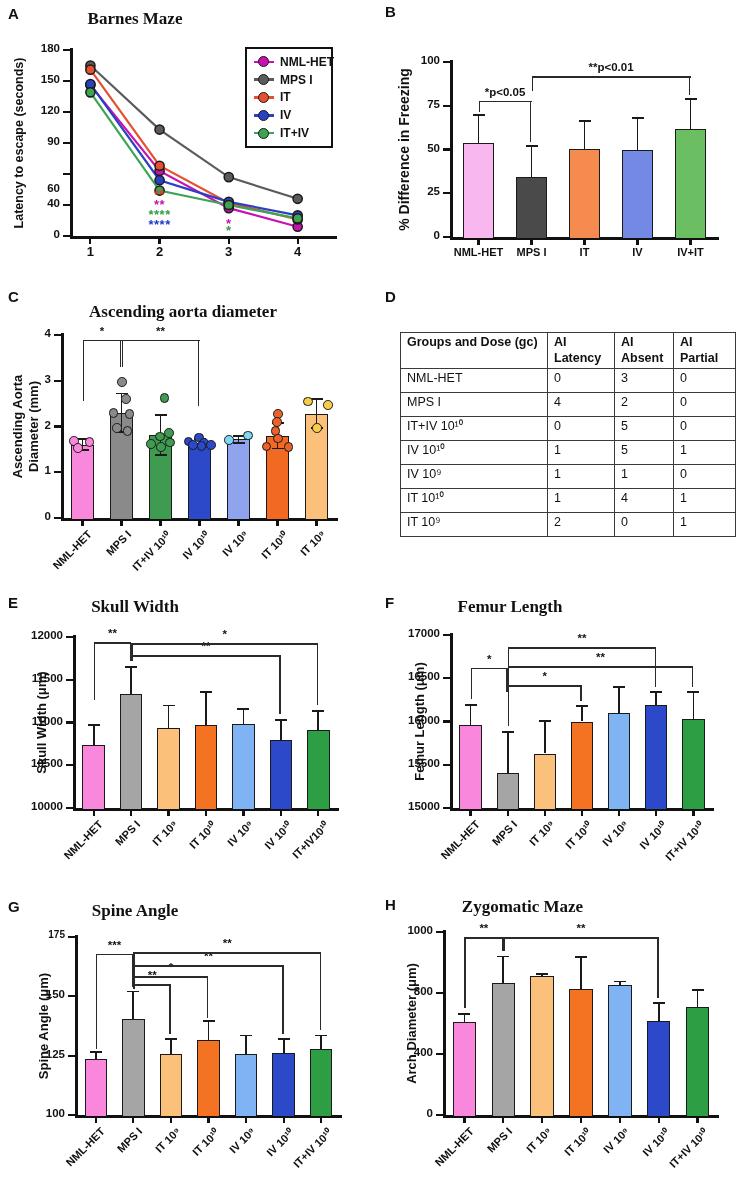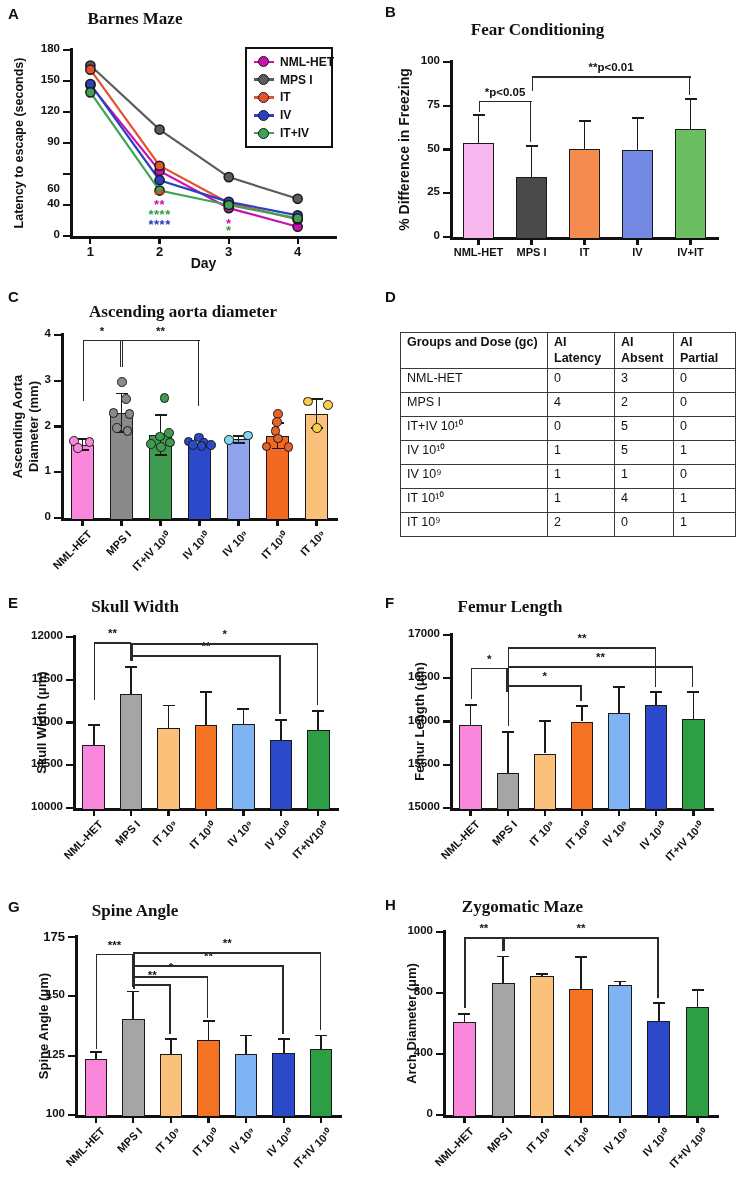--- a/index.html
+++ b/index.html
@@ -127,26 +127,24 @@
           <span class="legend-label">IV</span>
         </div>
         <div class="legend-item">
           <span class="legend-marker">
             <span class="legend-line" style="background: rgb(62, 163, 82);"></span>
             <span class="legend-dot" style="background: rgb(62, 163, 82);"></span>
           </span>
           <span class="legend-label">IT+IV</span>
         </div>
       </div>
-    <div class="xlab" style="left:72px;top:255px;width:263px">Day</div>
   </section>
 
   <section class="panel">
     <div class="pletter" style="left:385px;top:3px">B</div>
-    <div class="ptitle" style="left:440px;top:20px;width:195px">Fear Conditioning</div>
     <div class="ylab" style="left:396px;top:237px;width:175px;font-size:14px">% Difference in Freezing</div>
     <div class="plot" style="left:452px;top:62px;width:265px;height:175px">
         <div style="position: absolute; left: -2px; top: -2px; width: 2.5px; height: 179px; background: rgb(17, 17, 17);"></div>
         <div style="position: absolute; left: -2px; top: 175px; width: 269px; height: 2.5px; background: rgb(17, 17, 17);"></div>
         <div style="position: absolute; left: -9px; top: 173.9px; width: 7px; height: 2.2px; background: rgb(17, 17, 17);"></div>
         <div style="position: absolute; left: -60px; top: 167px; width: 48px; text-align: right; font-size: 11.5px; font-weight: bold; color: rgb(17, 17, 17);">0</div>
         <div style="position: absolute; left: -9px; top: 130.15px; width: 7px; height: 2.2px; background: rgb(17, 17, 17);"></div>
         <div style="position: absolute; left: -60px; top: 123.25px; width: 48px; text-align: right; font-size: 11.5px; font-weight: bold; color: rgb(17, 17, 17);">25</div>
         <div style="position: absolute; left: -9px; top: 86.4px; width: 7px; height: 2.2px; background: rgb(17, 17, 17);"></div>
         <div style="position: absolute; left: -60px; top: 79.5px; width: 48px; text-align: right; font-size: 11.5px; font-weight: bold; color: rgb(17, 17, 17);">50</div>
@@ -504,21 +502,21 @@
     <div class="plot" style="left:77px;top:937px;width:263px;height:178px">
         <div style="position: absolute; left: -2px; top: -2px; width: 2.5px; height: 182px; background: rgb(17, 17, 17);"></div>
         <div style="position: absolute; left: -2px; top: 178px; width: 267px; height: 2.5px; background: rgb(17, 17, 17);"></div>
         <div style="position: absolute; left: -9px; top: 176.9px; width: 7px; height: 2.2px; background: rgb(17, 17, 17);"></div>
         <div style="position: absolute; left: -60px; top: 170px; width: 48px; text-align: right; font-size: 11.5px; font-weight: bold; color: rgb(17, 17, 17);">100</div>
         <div style="position: absolute; left: -9px; top: 117.567px; width: 7px; height: 2.2px; background: rgb(17, 17, 17);"></div>
         <div style="position: absolute; left: -60px; top: 110.667px; width: 48px; text-align: right; font-size: 11.5px; font-weight: bold; color: rgb(17, 17, 17);">125</div>
         <div style="position: absolute; left: -9px; top: 58.2333px; width: 7px; height: 2.2px; background: rgb(17, 17, 17);"></div>
         <div style="position: absolute; left: -60px; top: 51.3333px; width: 48px; text-align: right; font-size: 11.5px; font-weight: bold; color: rgb(17, 17, 17);">150</div>
         <div style="position: absolute; left: -9px; top: -1.1px; width: 7px; height: 2.2px; background: rgb(17, 17, 17);"></div>
-        <div style="position: absolute; left: -60px; top: -8px; width: 48px; text-align: right; font-size: 13px; font-weight: bold; color: rgb(17, 17, 17);">175</div>
+        <div style="position: absolute; left: -60px; top: -8px; width: 48px; text-align: right; font-size: 10px; font-weight: bold; color: rgb(17, 17, 17);">175</div>
         <div style="position: absolute; left: 17.6857px; top: 180.5px; width: 2.2px; height: 5px; background: rgb(17, 17, 17);"></div>
         <div style="position: absolute; left: 7.51429px; top: 122.227px; width: 22.5429px; height: 56.7733px; background: rgb(249, 135, 219); border-top: 1.8px solid rgb(26, 26, 26); border-right: 1.8px solid rgb(26, 26, 26); border-bottom: none; border-left: 1.8px solid rgb(26, 26, 26); border-image: initial;"></div>
         <div style="position: absolute; left: 17.8857px; top: 115.107px; width: 1.8px; height: 7.12px; background: rgb(26, 26, 26);"></div>
         <div style="position: absolute; left: 12.7857px; top: 114.207px; width: 12px; height: 1.8px; background: rgb(26, 26, 26);"></div>
         <div style="position: absolute; top: 188px; right: 241.214px; transform: rotate(-45deg); transform-origin: 100% 0px; font-weight: bold; font-size: 11px; white-space: nowrap; color: rgb(17, 17, 17);">NML-HET</div>
         <div style="position: absolute; left: 55.2571px; top: 180.5px; width: 2.2px; height: 5px; background: rgb(17, 17, 17);"></div>
         <div style="position: absolute; left: 45.0857px; top: 81.88px; width: 22.5429px; height: 97.12px; background: rgb(165, 165, 165); border-top: 1.8px solid rgb(26, 26, 26); border-right: 1.8px solid rgb(26, 26, 26); border-bottom: none; border-left: 1.8px solid rgb(26, 26, 26); border-image: initial;"></div>
         <div style="position: absolute; left: 55.4571px; top: 54.5867px; width: 1.8px; height: 27.2933px; background: rgb(26, 26, 26);"></div>
         <div style="position: absolute; left: 50.3571px; top: 53.6867px; width: 12px; height: 1.8px; background: rgb(26, 26, 26);"></div>
         <div style="position: absolute; top: 188px; right: 203.643px; transform: rotate(-45deg); transform-origin: 100% 0px; font-weight: bold; font-size: 11px; white-space: nowrap; color: rgb(17, 17, 17);">MPS I</div>

